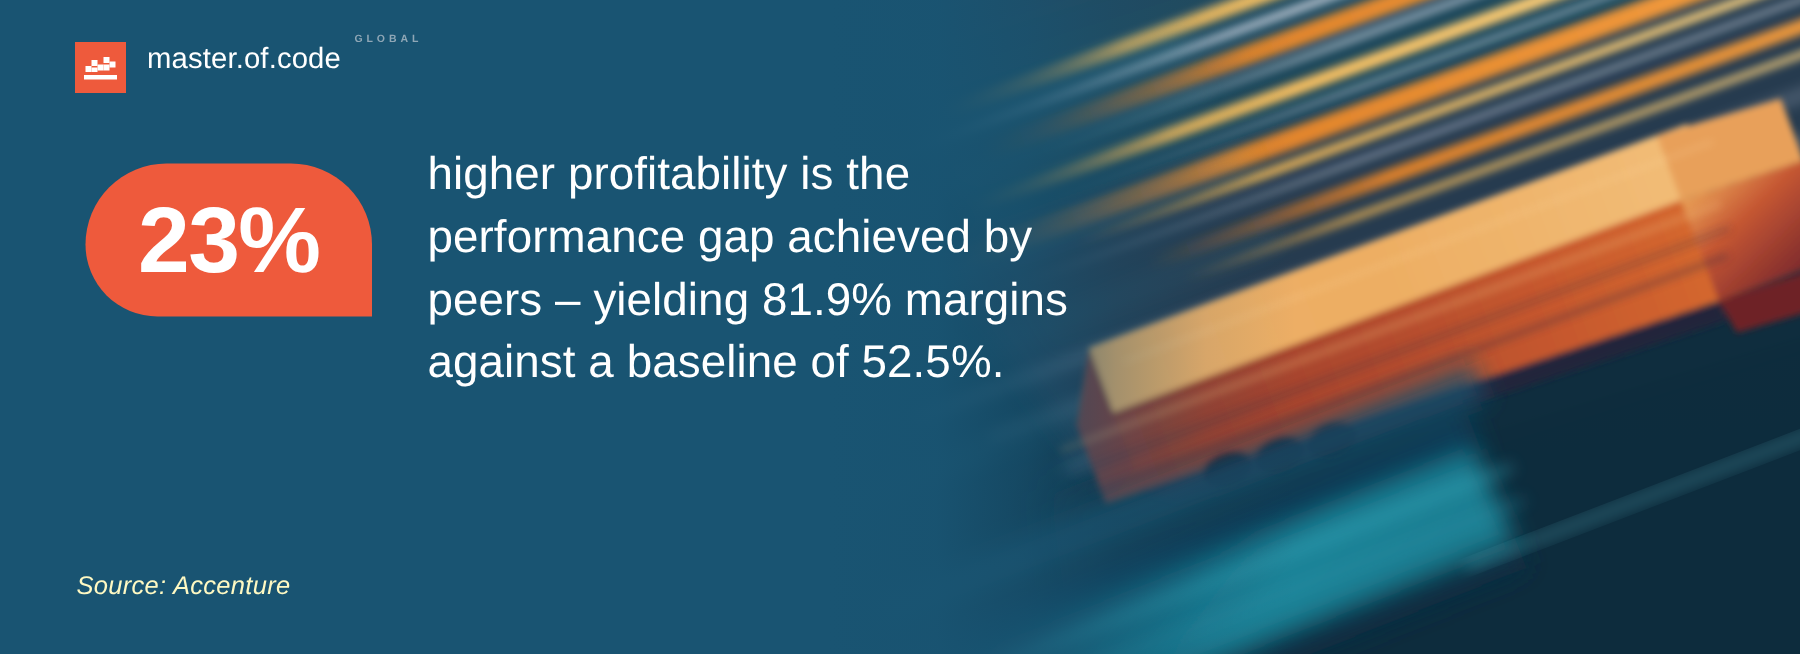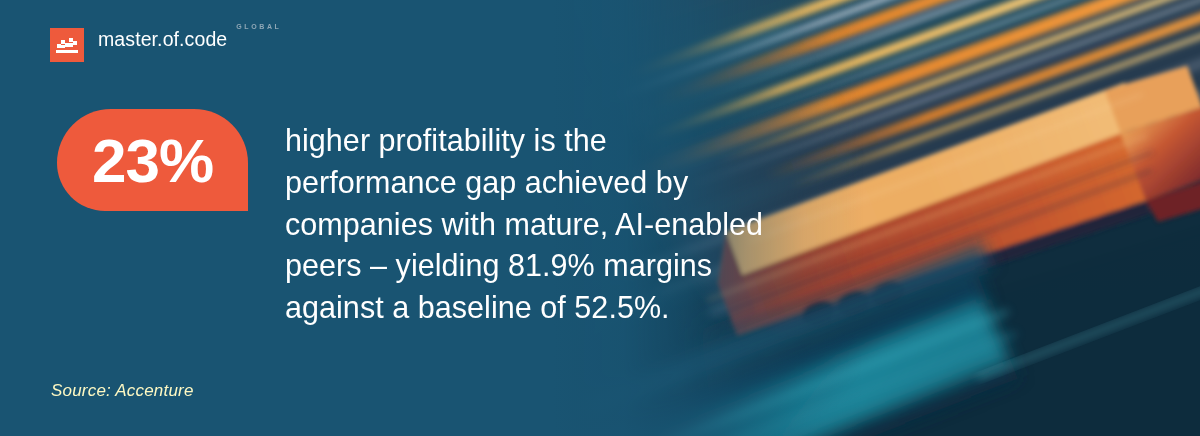--- a/index.html
+++ b/index.html
@@ -105,21 +105,20 @@
     position: relative;
     top: 1px;
   }
 
   
   .copy {
     position: absolute;
     left: 285px;
     top: 96px;
     width: 580px;
-    margin-top: 24px;
   }
   .copy-line {
     color: #ffffff;
     font-size: 30.5px;
     line-height: 41.8px;
     font-weight: 400;
     white-space: nowrap;
     letter-spacing: 0.05px;
   }
 
@@ -351,20 +350,19 @@
     <div class="logo-global">GLOBAL</div>
   </div>
 
   <div class="badge">
     <span class="badge-value">23%</span>
   </div>
 
   <div class="copy">
     <div class="copy-line">higher profitability is the</div>
     <div class="copy-line">performance gap achieved by</div>
-    <div class="copy-line">companies with mature, AI-enabled</div>
     <div class="copy-line">peers – yielding 81.9% margins</div>
     <div class="copy-line">against a baseline of 52.5%.</div>
   </div>
 
   <div class="source">Source: Accenture</div>
 
 </div>
 
 </body></html>

